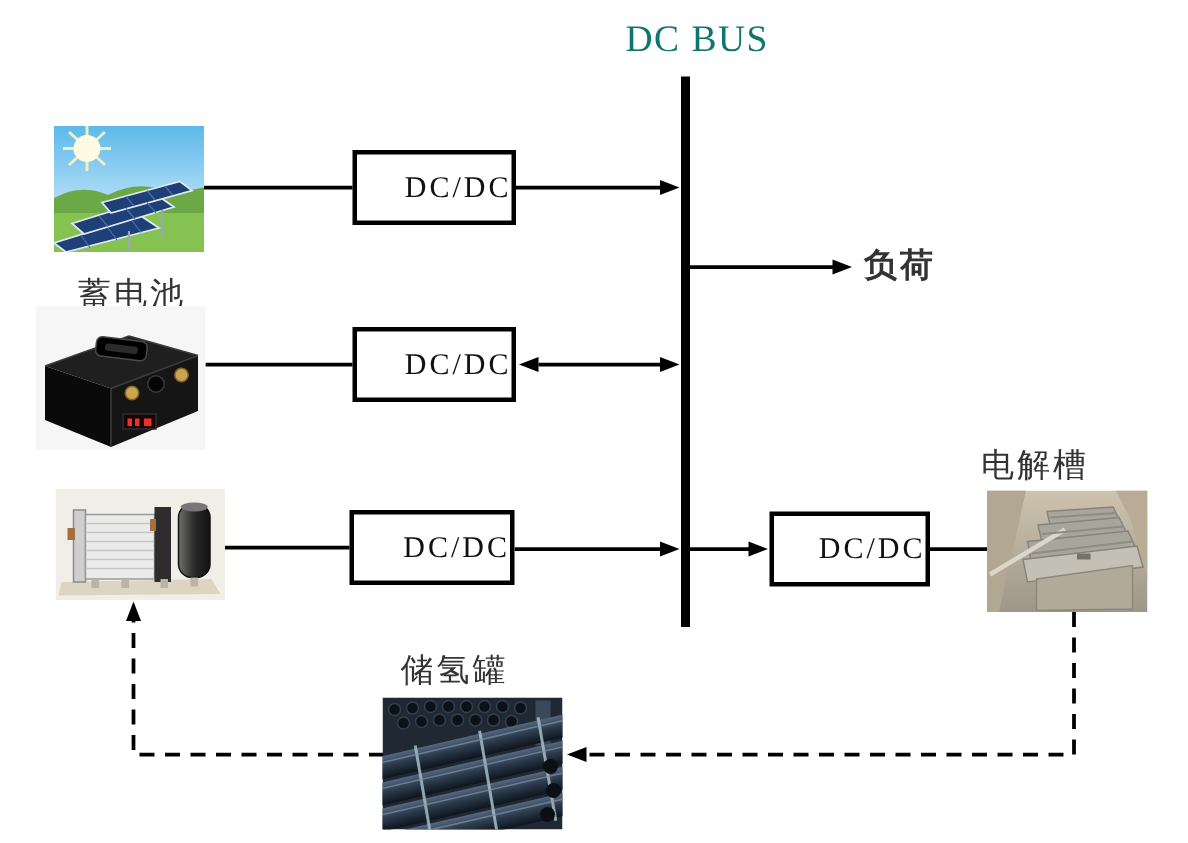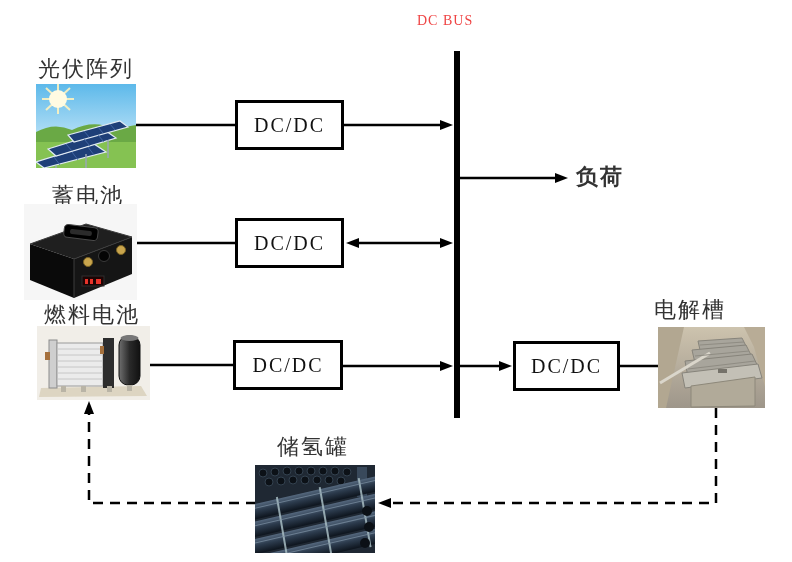--- a/index.html
+++ b/index.html
@@ -5,26 +5,26 @@
   html,body{margin:0;padding:0;background:#ffffff;}
   .canvas{
     position:relative;width:792px;height:562px;background:#ffffff;overflow:hidden;
     font-family:"Liberation Serif","DejaVu Serif",serif;
   }
   .cn-label{
     position:absolute;white-space:nowrap;color:#333333;
     font-size:22px;letter-spacing:2px;line-height:1;
   }
   .bus-title{
-    position:absolute;left:417px;top:14px;white-space:nowrap;color:#ef4444;
-    font-size:14px;letter-spacing:1px;line-height:1;
+    position:absolute;left:417px;top:14px;white-space:nowrap;color:#0f766e;
+    font-size:25px;letter-spacing:1px;line-height:1;
   }
   .dcdc-box{
     position:absolute;box-sizing:border-box;border:3px solid #000000;background:#ffffff;
-    display:flex;align-items:center;justify-content:center;
+    display:flex;align-items:center;justify-content:flex-end;
     font-size:20px;letter-spacing:2px;color:#111111;
   }
   .photo{position:absolute;line-height:0;}
   .overlay{position:absolute;left:0;top:0;pointer-events:none;}
   svg{display:block;}
 </style>
 </head>
 <body>
 
 <div class="canvas">
@@ -64,25 +64,23 @@
       <polygon points="346,243 359,238 359,248"></polygon>
       <polygon points="453,243 440,238 440,248"></polygon>
       <polygon points="453,366 440,361 440,371"></polygon>
       <polygon points="512,366 499,361 499,371"></polygon>
       <polygon points="378,503 391,498 391,508"></polygon>
       <polygon points="89,401 84,414 94,414"></polygon>
     </g>
   </svg>
 
   <div class="bus-title">DC BUS</div>
-  <div class="cn-label" style="left:38px;top:58px;">光伏阵列</div>
   <div class="cn-label" style="left:52px;top:185px;">蓄电池</div>
-  <div class="cn-label" style="left:44px;top:304px;">燃料电池</div>
   <div class="cn-label" style="left:654px;top:299px;">电解槽</div>
-  <div class="cn-label" style="left:277px;top:436px;">储氢罐</div>
+  <div class="cn-label" style="left:267px;top:436px;">储氢罐</div>
   <div class="cn-label" style="left:576px;top:166px;font-weight:bold;">负荷</div>
 
   <div class="dcdc-box" style="left:235px;top:100px;width:109px;height:50px;">
     <span>DC/DC</span>
   </div>
   <div class="dcdc-box" style="left:235px;top:218px;width:109px;height:50px;">
     <span>DC/DC</span>
   </div>
   <div class="dcdc-box" style="left:233px;top:340px;width:110px;height:50px;">
     <span>DC/DC</span>

